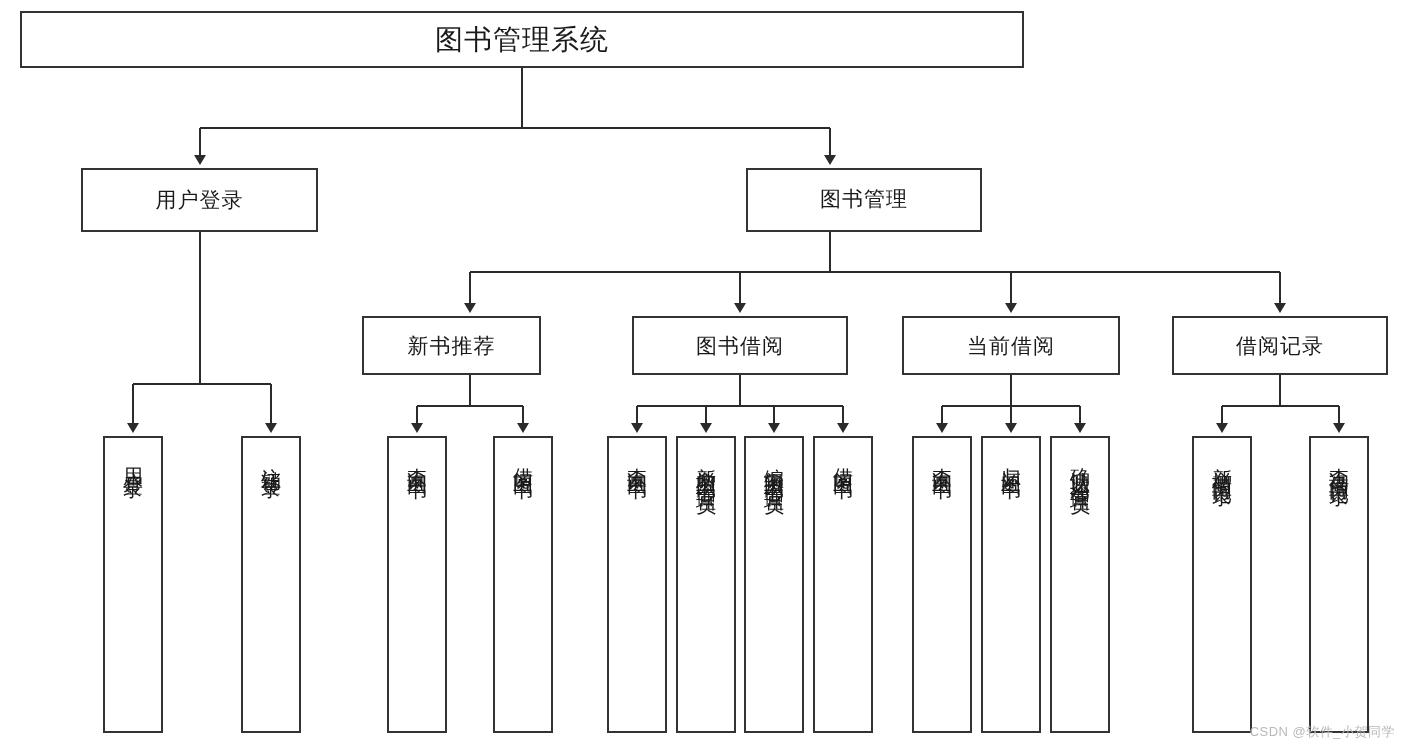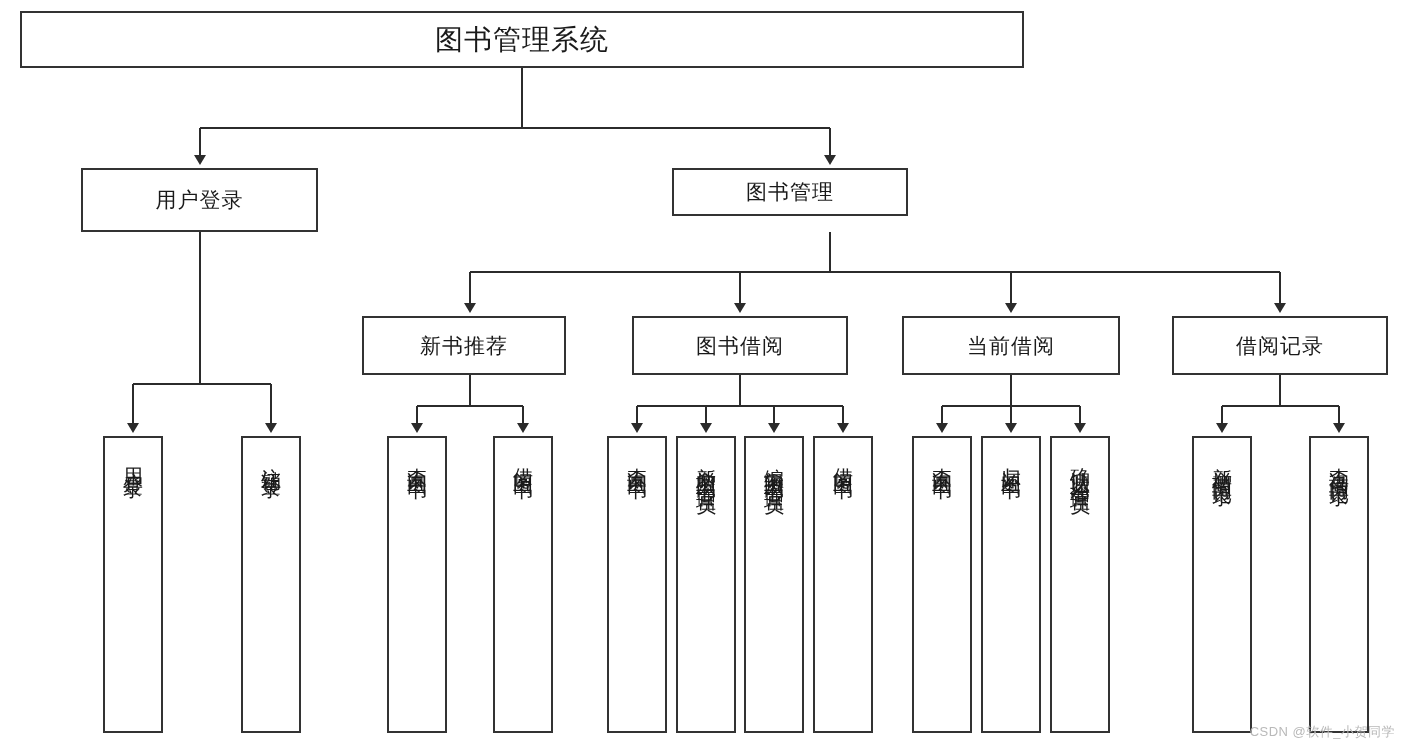--- a/index.html
+++ b/index.html
@@ -124,25 +124,25 @@
     </g>
   </svg>
 
   <div class="node h root" style="left:20px; top:11px; width:1004px; height:57px;">
     <span>图书管理系统</span>
   </div>
 
   <div class="node h" style="left:81px; top:168px; width:237px; height:64px;">
     <span>用户登录</span>
   </div>
-  <div class="node h" style="left:672px; top:168px; width:236px; height:48px;">
+  <div class="node h" style="left:746px; top:168px; width:236px; height:64px;font-family:Liberation Serif, serif;">
     <span>图书管理</span>
   </div>
 
-  <div class="node h" style="left:362px; top:316px; width:204px; height:59px;">
+  <div class="node h" style="left:362px; top:316px; width:179px; height:59px;">
     <span>新书推荐</span>
   </div>
   <div class="node h" style="left:902px; top:316px; width:218px; height:59px;">
     <span>当前借阅</span>
   </div>
   <div class="node h" style="left:632px; top:316px; width:216px; height:59px;">
     <span>图书借阅</span>
   </div>
   <div class="node h" style="left:1172px; top:316px; width:216px; height:59px;">
     <span>借阅记录</span>

